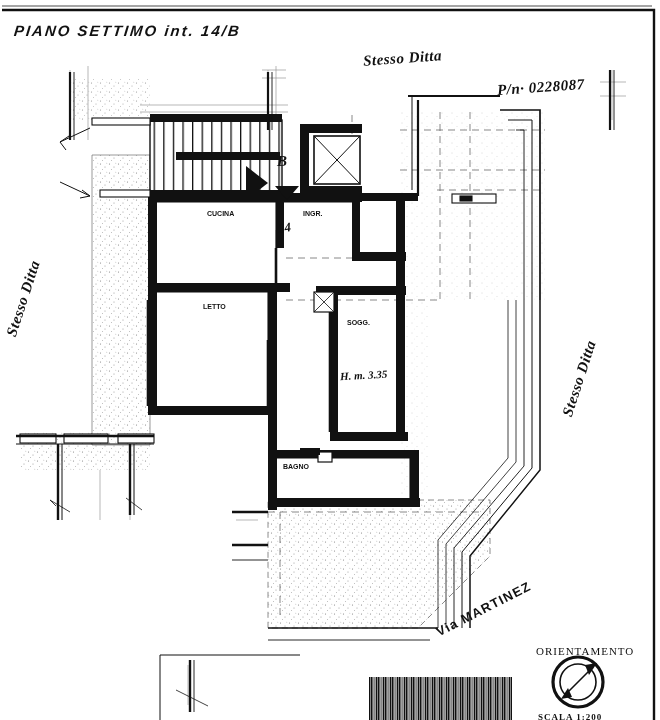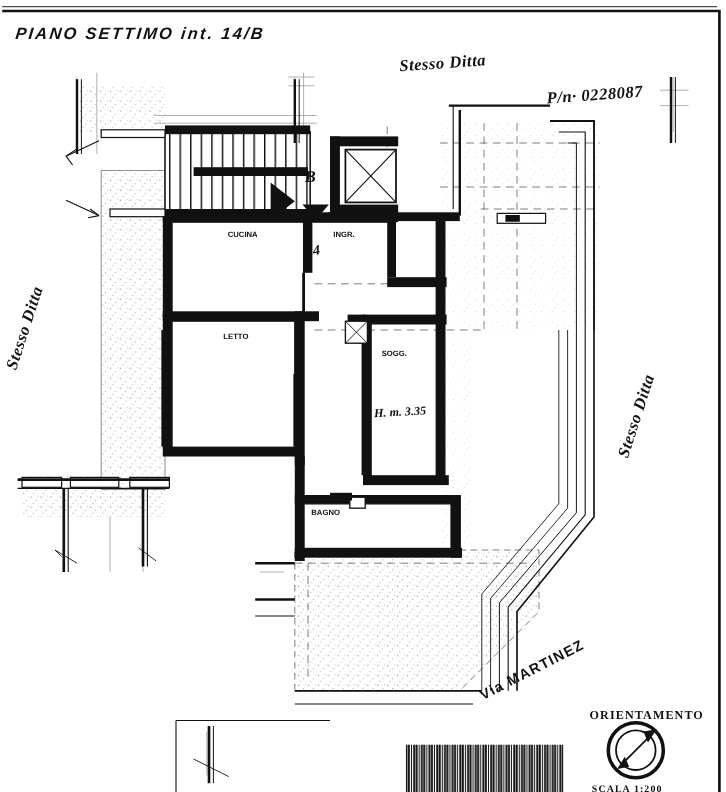--- a/index.html
+++ b/index.html
@@ -35,21 +35,21 @@
   #r-sogg{left:347px;top:319px;font-size:7px;}
   #r-bagno{left:283px;top:463px;font-size:7px;}
   #r-h{left:340px;top:369px;font-size:11px;font-family:"Liberation Serif",serif;
        font-style:italic;font-weight:bold;transform:rotate(-3deg);}
   #r-b{left:277px;top:153px;font-size:15px;font-family:"Liberation Serif",serif;
        font-style:italic;font-weight:bold;}
   #r-14{left:278px;top:220px;font-size:13px;font-family:"Liberation Serif",serif;
         font-style:italic;font-weight:bold;transform:rotate(-8deg);}
 
   #orient-cap{left:536px;top:645px;font-size:11px;
-              font-family:"Liberation Serif",serif;font-weight:bold;
+              font-family:"Liberation Serif",serif;font-weight:normal;
               letter-spacing:1px;}
   #orient-sub{left:538px;top:712px;font-size:9px;
               font-family:"Liberation Serif",serif;font-weight:bold;
               letter-spacing:1px;}
 </style>
 </head>
 <body>
 
 <div id="sheet">
 

